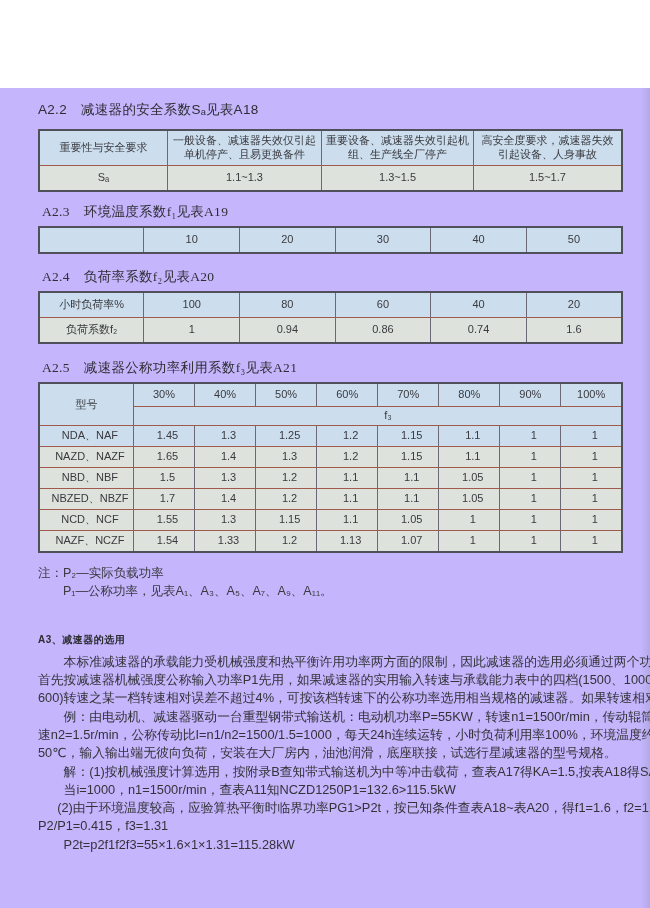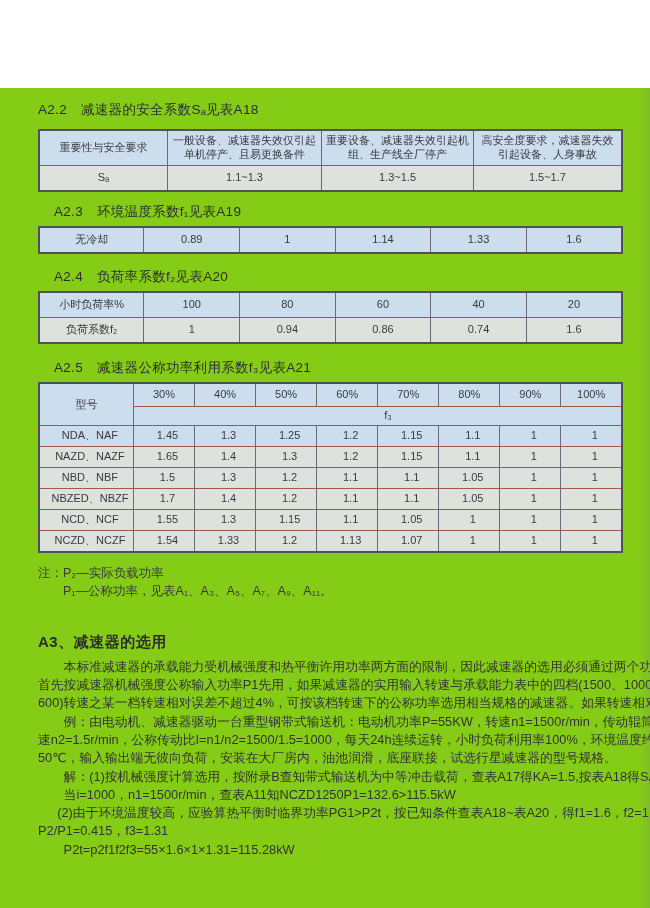--- a/index.html
+++ b/index.html
@@ -4,32 +4,32 @@
 <style>
   html,body{margin:0;padding:0;}
   body{
     width:650px;height:908px;position:relative;overflow:hidden;
     background:#ffffff;
     font-family:"Liberation Sans","DejaVu Sans",sans-serif;
     color:#3a3a40;
   }
   .scan{
     position:absolute;top:88px;left:0;width:650px;height:820px;
-    background:#84cc16;
+    background:#c4b5fd;
   }
   .scan::after{
     content:'';position:absolute;right:0;top:0;bottom:0;width:9px;
     background:linear-gradient(to right, rgba(0,0,0,0), rgba(110,120,135,0.20));
     pointer-events:none;
   }
   .content{padding:13px 27px 0 38px;}
 
   .sec-h{font-size:13.5px;color:#2e2e33;margin:0 0 10px 0;font-weight:500;letter-spacing:.3px;}
   .sec-h .h-num{margin-right:14px;}
-  .sec-h.tight{margin:11px 0 5px 16px;}
+  .sec-h.tight{margin:11px 0 5px 4px;font-family:Liberation Serif, serif;}
   .sec-h.mt14{margin-top:14px;}
   .sec-h.mt15{margin-top:15px;}
 
   table{
     border-collapse:collapse;width:100%;table-layout:fixed;
     border:2px solid #50505a;background:#dde3dc;
   }
   th,td{
     border-top:1px solid #a05a4c;
     border-bottom:1px solid #a05a4c;
@@ -43,21 +43,21 @@
   #table-a18 tbody tr:first-child td{height:30px;}
   #table-a18 tbody tr:last-child td{height:20px;}
   #table-a19 tbody tr td, #table-a20 tbody tr td{height:20px;}
   #table-a21 thead tr.pct-row th{height:18px;}
   #table-a21 thead tr.span-row th{height:13px;padding-left:24px;}
   #table-a21 tbody td{height:16px;padding-left:10px;}
   #table-a21 thead th[rowspan]{background:#ccdeed;}
 
   .note{display:flex;font-size:12.5px;margin-top:11px;line-height:18px;}
   .note .note-label{flex:0 0 auto;}
-  .a3-h{font-size:15px;font-weight:700;color:#2c2c31;margin:33px 0 0 0;letter-spacing:.5px;}
+  .a3-h{font-size:10px;font-weight:700;color:#2c2c31;margin:33px 0 0 0;letter-spacing:.5px;}
   .bodytext{margin-top:6px;font-size:12.8px;line-height:18.3px;color:#333338;}
   .tline{white-space:nowrap;}
 </style>
 </head>
 <body>
 
 <div class="scan">
   <div class="content">
 
     <div class="sec-h">
@@ -93,26 +93,26 @@
       <colgroup>
           <col style="width:18%">
           <col style="width:16.4%">
           <col style="width:16.4%">
           <col style="width:16.4%">
           <col style="width:16.4%">
           <col style="width:16.4%">
         </colgroup>
       <tbody>
           <tr>
-            <td>无冷却</td>
-            <td>0.89</td>
-            <td>1</td>
-            <td>1.14</td>
-            <td>1.33</td>
-            <td>1.6</td>
+            <td></td>
+            <td>10</td>
+            <td>20</td>
+            <td>30</td>
+            <td>40</td>
+            <td>50</td>
           </tr>
         </tbody>
     </table>
 
     <div class="sec-h tight mt14">
       <span class="h-num">A2.4</span><span>负荷率系数f₂见表A20</span>
     </div>
     <table id="table-a20">
       <colgroup>
           <col style="width:18%">
@@ -223,21 +223,21 @@
             <td>1.55</td>
             <td>1.3</td>
             <td>1.15</td>
             <td>1.1</td>
             <td>1.05</td>
             <td>1</td>
             <td>1</td>
             <td>1</td>
           </tr>
           <tr>
-            <td>NCZD、NCZF</td>
+            <td>NAZF、NCZF</td>
             <td>1.54</td>
             <td>1.33</td>
             <td>1.2</td>
             <td>1.13</td>
             <td>1.07</td>
             <td>1</td>
             <td>1</td>
             <td>1</td>
           </tr>
         </tbody>

